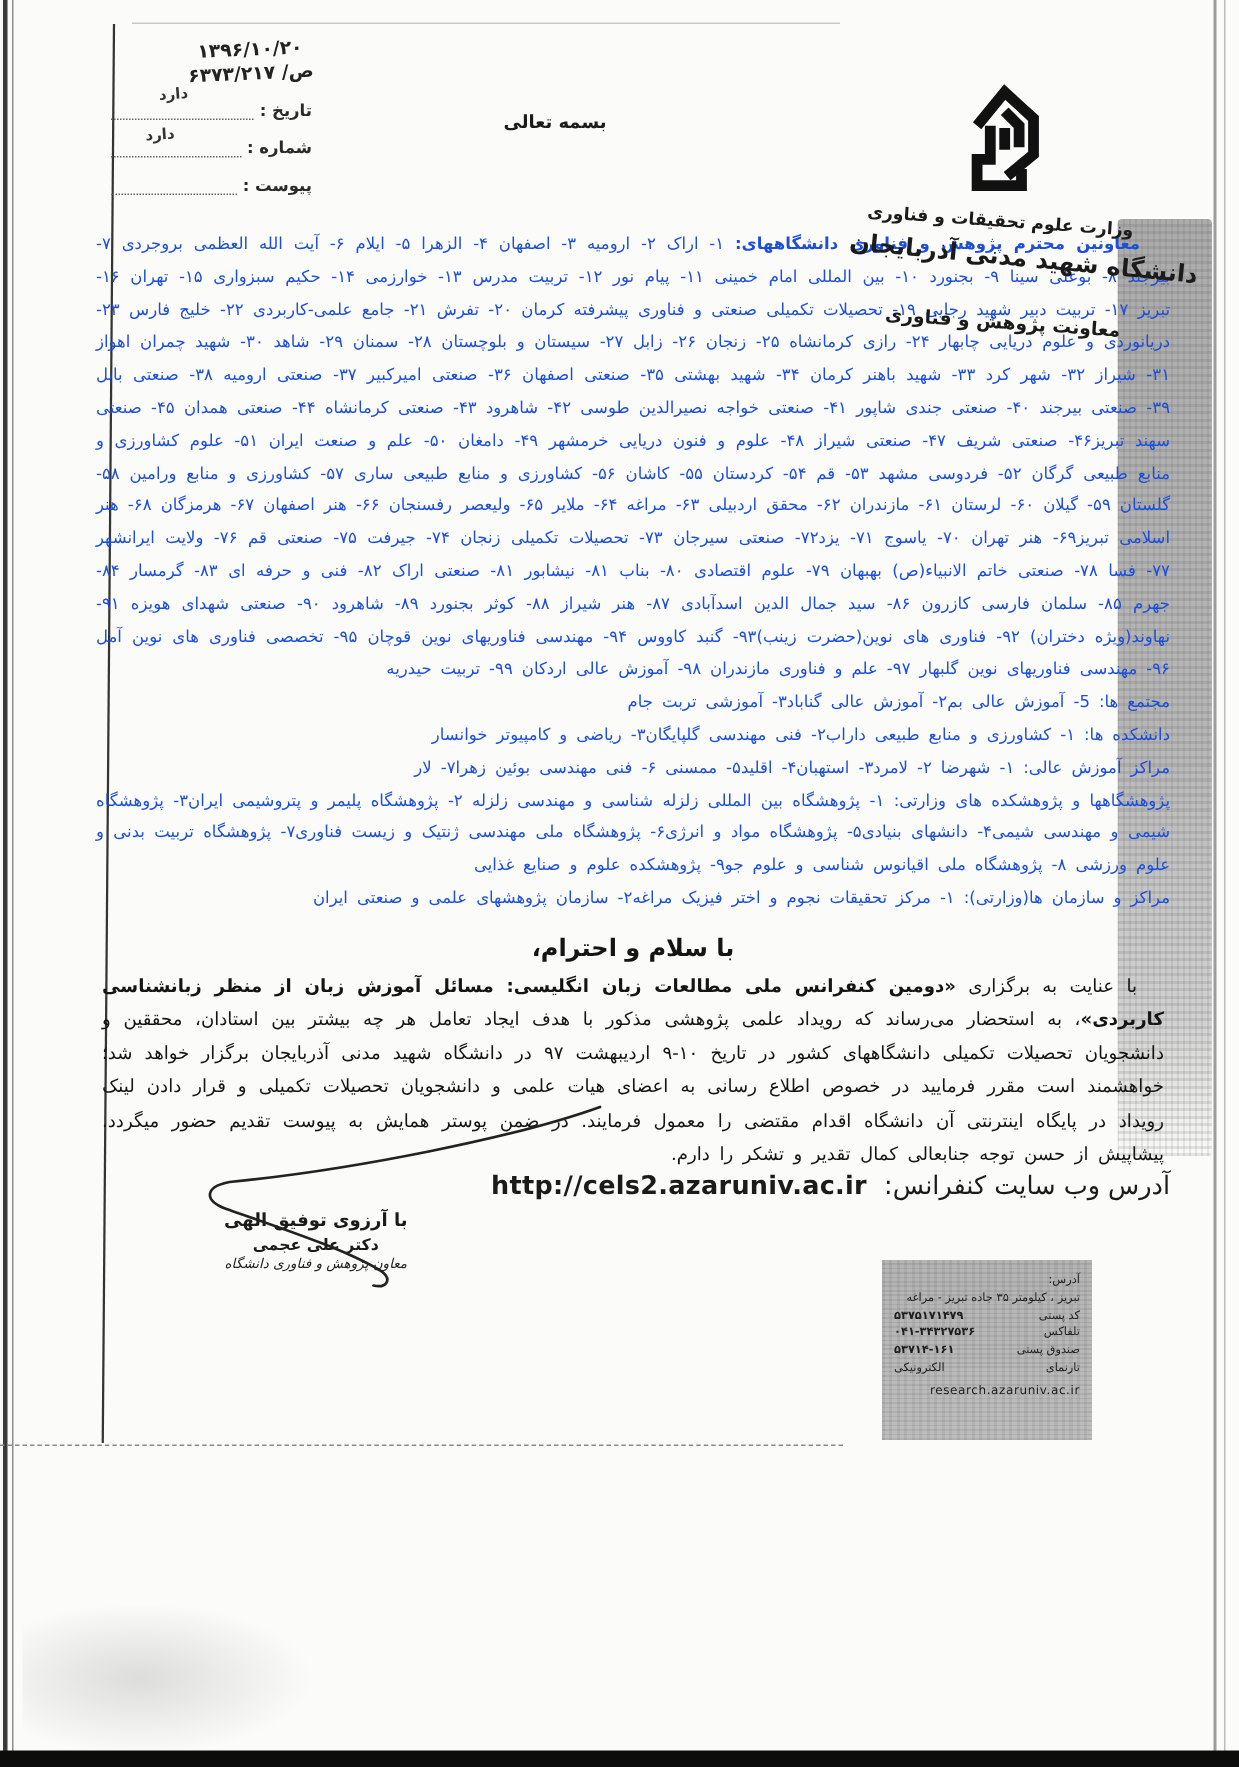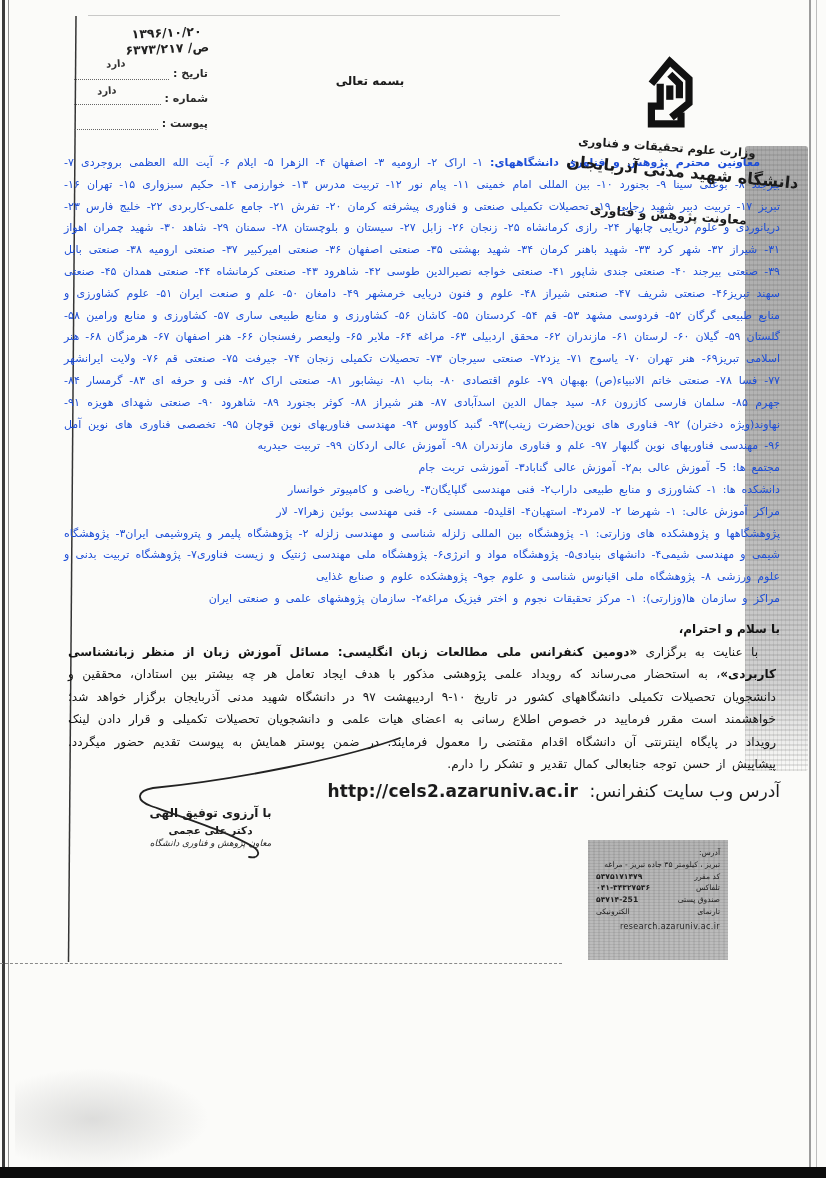--- a/index.html
+++ b/index.html
@@ -44,21 +44,21 @@
   .lh{position:absolute; text-align:center; font-weight:700; z-index:3; white-space:nowrap;}
   .lh.ministry{left:578px; top:140px; width:175px; font-size:11.5px; transform:rotate(4deg);}
   .lh.university{left:566px; top:161px; width:200px; font-size:16px; transform:rotate(5.5deg); letter-spacing:-.3px;}
   .lh.department{left:590px; top:207px; width:155px; font-size:12.5px; transform:rotate(4deg);}
   
   .recipients{position:absolute; left:64px; top:152px; width:716px; direction:rtl;
     text-align:justify; font-size:11px; line-height:21.8px; letter-spacing:.2px; word-spacing:2.5px; color:#1d4ed8;}
   .recipients p{margin:0;}
   .recipients p.uni{text-indent:20px;}
   .bodyblk{position:absolute; left:64px; top:622px; width:716px; direction:rtl; color:#141414;}
-  .salut{margin:0 0 5px; font-weight:700; font-size:12px;}
+  .salut{margin:0 0 5px; font-weight:700; font-size:16px;text-align:center;}
   .mainp{margin:4px; text-align:justify; text-indent:18px; font-size:12.1px; line-height:22.4px;
     letter-spacing:.2px; word-spacing:2.5px;}
   .url-line{position:absolute; left:64px; top:781px; width:716px; direction:rtl; font-size:17px;}
   .url-line .url{font-weight:700; margin:0 6px 0 0; letter-spacing:.2px;}
   
   .signature{position:absolute; left:118px; top:806px; width:185px; text-align:center; z-index:4;}
   .sig1{font-weight:700; font-size:12px;}
   .sig2{font-weight:700; font-size:10.5px; margin-top:4px;}
   .sig3{font-size:9px; margin-top:2px; color:#222;font-style:italic;}
   .scribble{position:absolute; left:95px; top:728px; width:320px; height:145px; z-index:5;}
@@ -156,30 +156,30 @@
     <div class="sig3">معاون پژوهش و فناوری دانشگاه</div>
   </div>
   <svg class="scribble" viewBox="0 0 320 145">
     <path d="M305 10 C 250 30, 140 52, 58 60 C 42 63, 40 72, 56 78 C 96 92, 138 106, 160 120 C 166 125, 163 131, 154 129" fill="none" stroke="#222" stroke-width="1.8" stroke-linecap="round"></path>
   </svg>
 
   <div class="footer-box">
     <div>آدرس:</div>
     <div>تبریز ، کیلومتر ۳۵ جاده تبریز - مراغه</div>
     <div class="pair">
-      <span>کد مقرر</span>
+      <span>کد پستی</span>
       <span class="val">۵۳۷۵۱۷۱۴۷۹</span>
     </div>
     <div class="pair">
       <span>تلفاکس</span>
       <span class="val">۰۴۱-۳۴۳۲۷۵۳۶</span>
     </div>
     <div class="pair">
       <span>صندوق پستی</span>
-      <span class="val">۵۳۷۱۴-251</span>
+      <span class="val">۵۳۷۱۴-۱۶۱</span>
     </div>
     <div class="pair">
       <span>تارنمای</span>
       <span>الکترونیکی</span>
     </div>
     <div class="furl">research.azaruniv.ac.ir</div>
   </div>
   <div class="dash-line"></div>
 
 </div>

